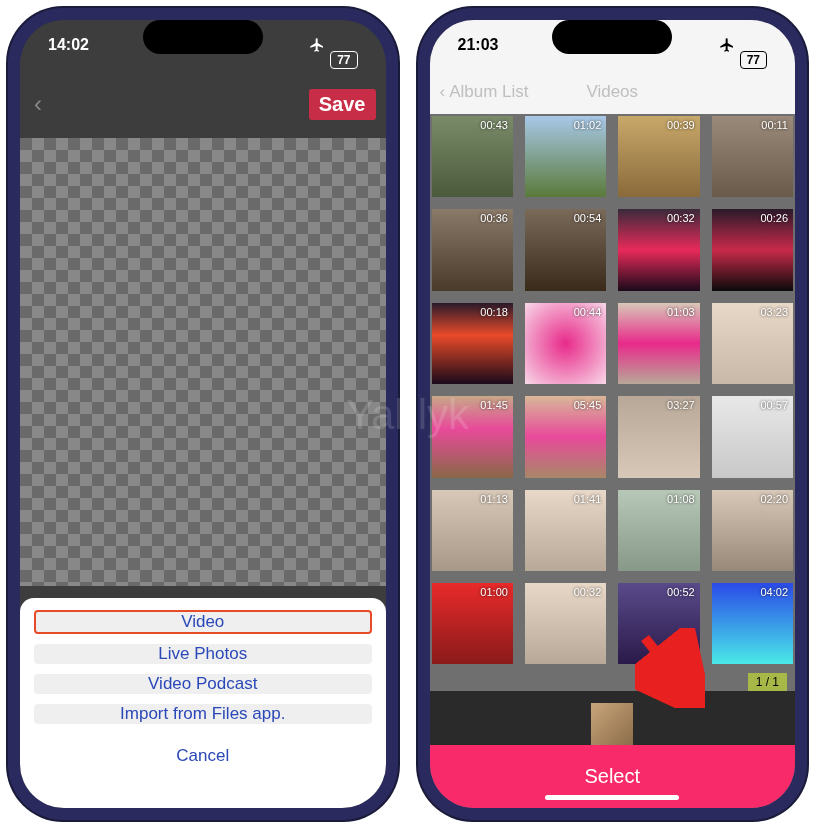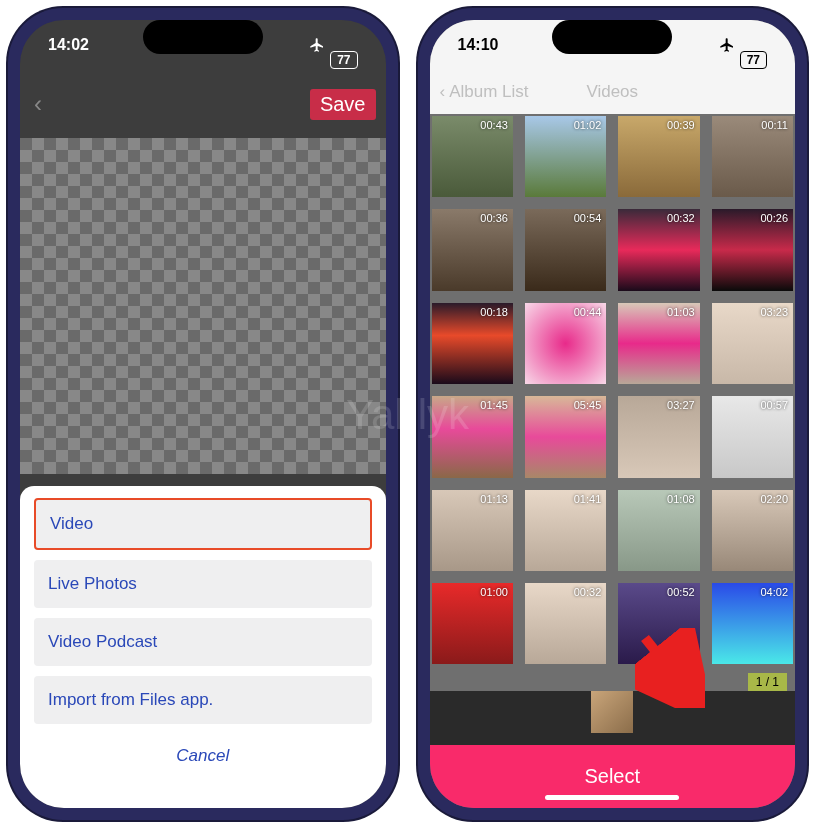--- a/index.html
+++ b/index.html
@@ -70,21 +70,21 @@
       align-items: center;
       padding: 0 14px;
       position: relative;
     }
     .back-chevron { color: #888; font-size: 24px; }
     .save-btn {
       position: absolute;
       right: 10px;
       background: #c82d48;
       color: #fff;
-      font-weight: 400;
+      font-weight: 700;
       font-size: 20px;
       padding: 4px 10px;
       border-radius: 3px;
     }
     .checker-area {
       flex: 1;
       background-image:
         linear-gradient(45deg, #888 25%, transparent 25%),
         linear-gradient(-45deg, #888 25%, transparent 25%),
         linear-gradient(45deg, transparent 75%, #888 75%),
@@ -95,33 +95,33 @@
     }
     .action-sheet {
       background: #fff;
       padding: 12px 14px 30px;
       border-radius: 14px 14px 0 0;
     }
     .sheet-btn {
       background: #efeff0;
       color: #2a48b8;
       font-size: 17px;
-      padding: 14px;
+      padding: 0;
+      text-align: center;
       margin-bottom: 10px;
       border-radius: 4px;
     }
     .sheet-btn.highlighted {
       border: 2px solid #e84b28;
     }
     .sheet-cancel {
       color: #2a48b8;
       font-size: 17px;
       text-align: center;
       padding: 12px;
-      font-style: italic;
     }
     
     .screen2 { background: #6f6f6f; display: flex; flex-direction: column; }
     .screen2 .status-bar { color: #000; background: #f5f5f5; }
     .nav-bar2 {
       background: #f5f5f5;
       height: 44px;
       display: flex;
       align-items: center;
       justify-content: center;
@@ -159,21 +159,21 @@
       color: #fff;
       font-size: 11px;
       font-weight: 500;
       text-shadow: 0 0 3px rgba(0,0,0,0.8);
     }
     .thumb-fill { width: 100%; height: 100%; }
     .selection-bar {
       background: #2a2a2a;
       height: 54px;
       display: flex;
-      align-items: flex-start;
+      align-items: flex-end;
       justify-content: center;
       position: relative;
     }
     .selection-thumb {
       width: 42px;
       height: 42px;
       background: linear-gradient(135deg, #c9a57a, #8b6d4a);
     }
     .selection-count {
       position: absolute;
@@ -272,21 +272,21 @@
       <div class="sheet-btn">Import from Files app.</div>
       <div class="sheet-cancel">Cancel</div>
     </div>
   </div>
 </div>
 
 <div class="phone">
   <div class="dynamic-island"></div>
   <div class="screen screen2">
     <div class="status-bar">
-      <span>14:10</span>
+      <span>21:03</span>
       <div class="status-right">
         <svg class="airplane-icon" viewBox="0 0 24 24" fill="currentColor">
             <path d="M21 16v-2l-8-5V3.5c0-.83-.67-1.5-1.5-1.5S10 2.67 10 3.5V9l-8 5v2l8-2.5V19l-2 1.5V22l3.5-1 3.5 1v-1.5L13 19v-5.5l8 2.5z"></path>
           </svg>
         <span class="battery">77</span>
       </div>
     </div>
     <div class="nav-bar2">
       <div class="nav-back">
         <span>‹</span>

